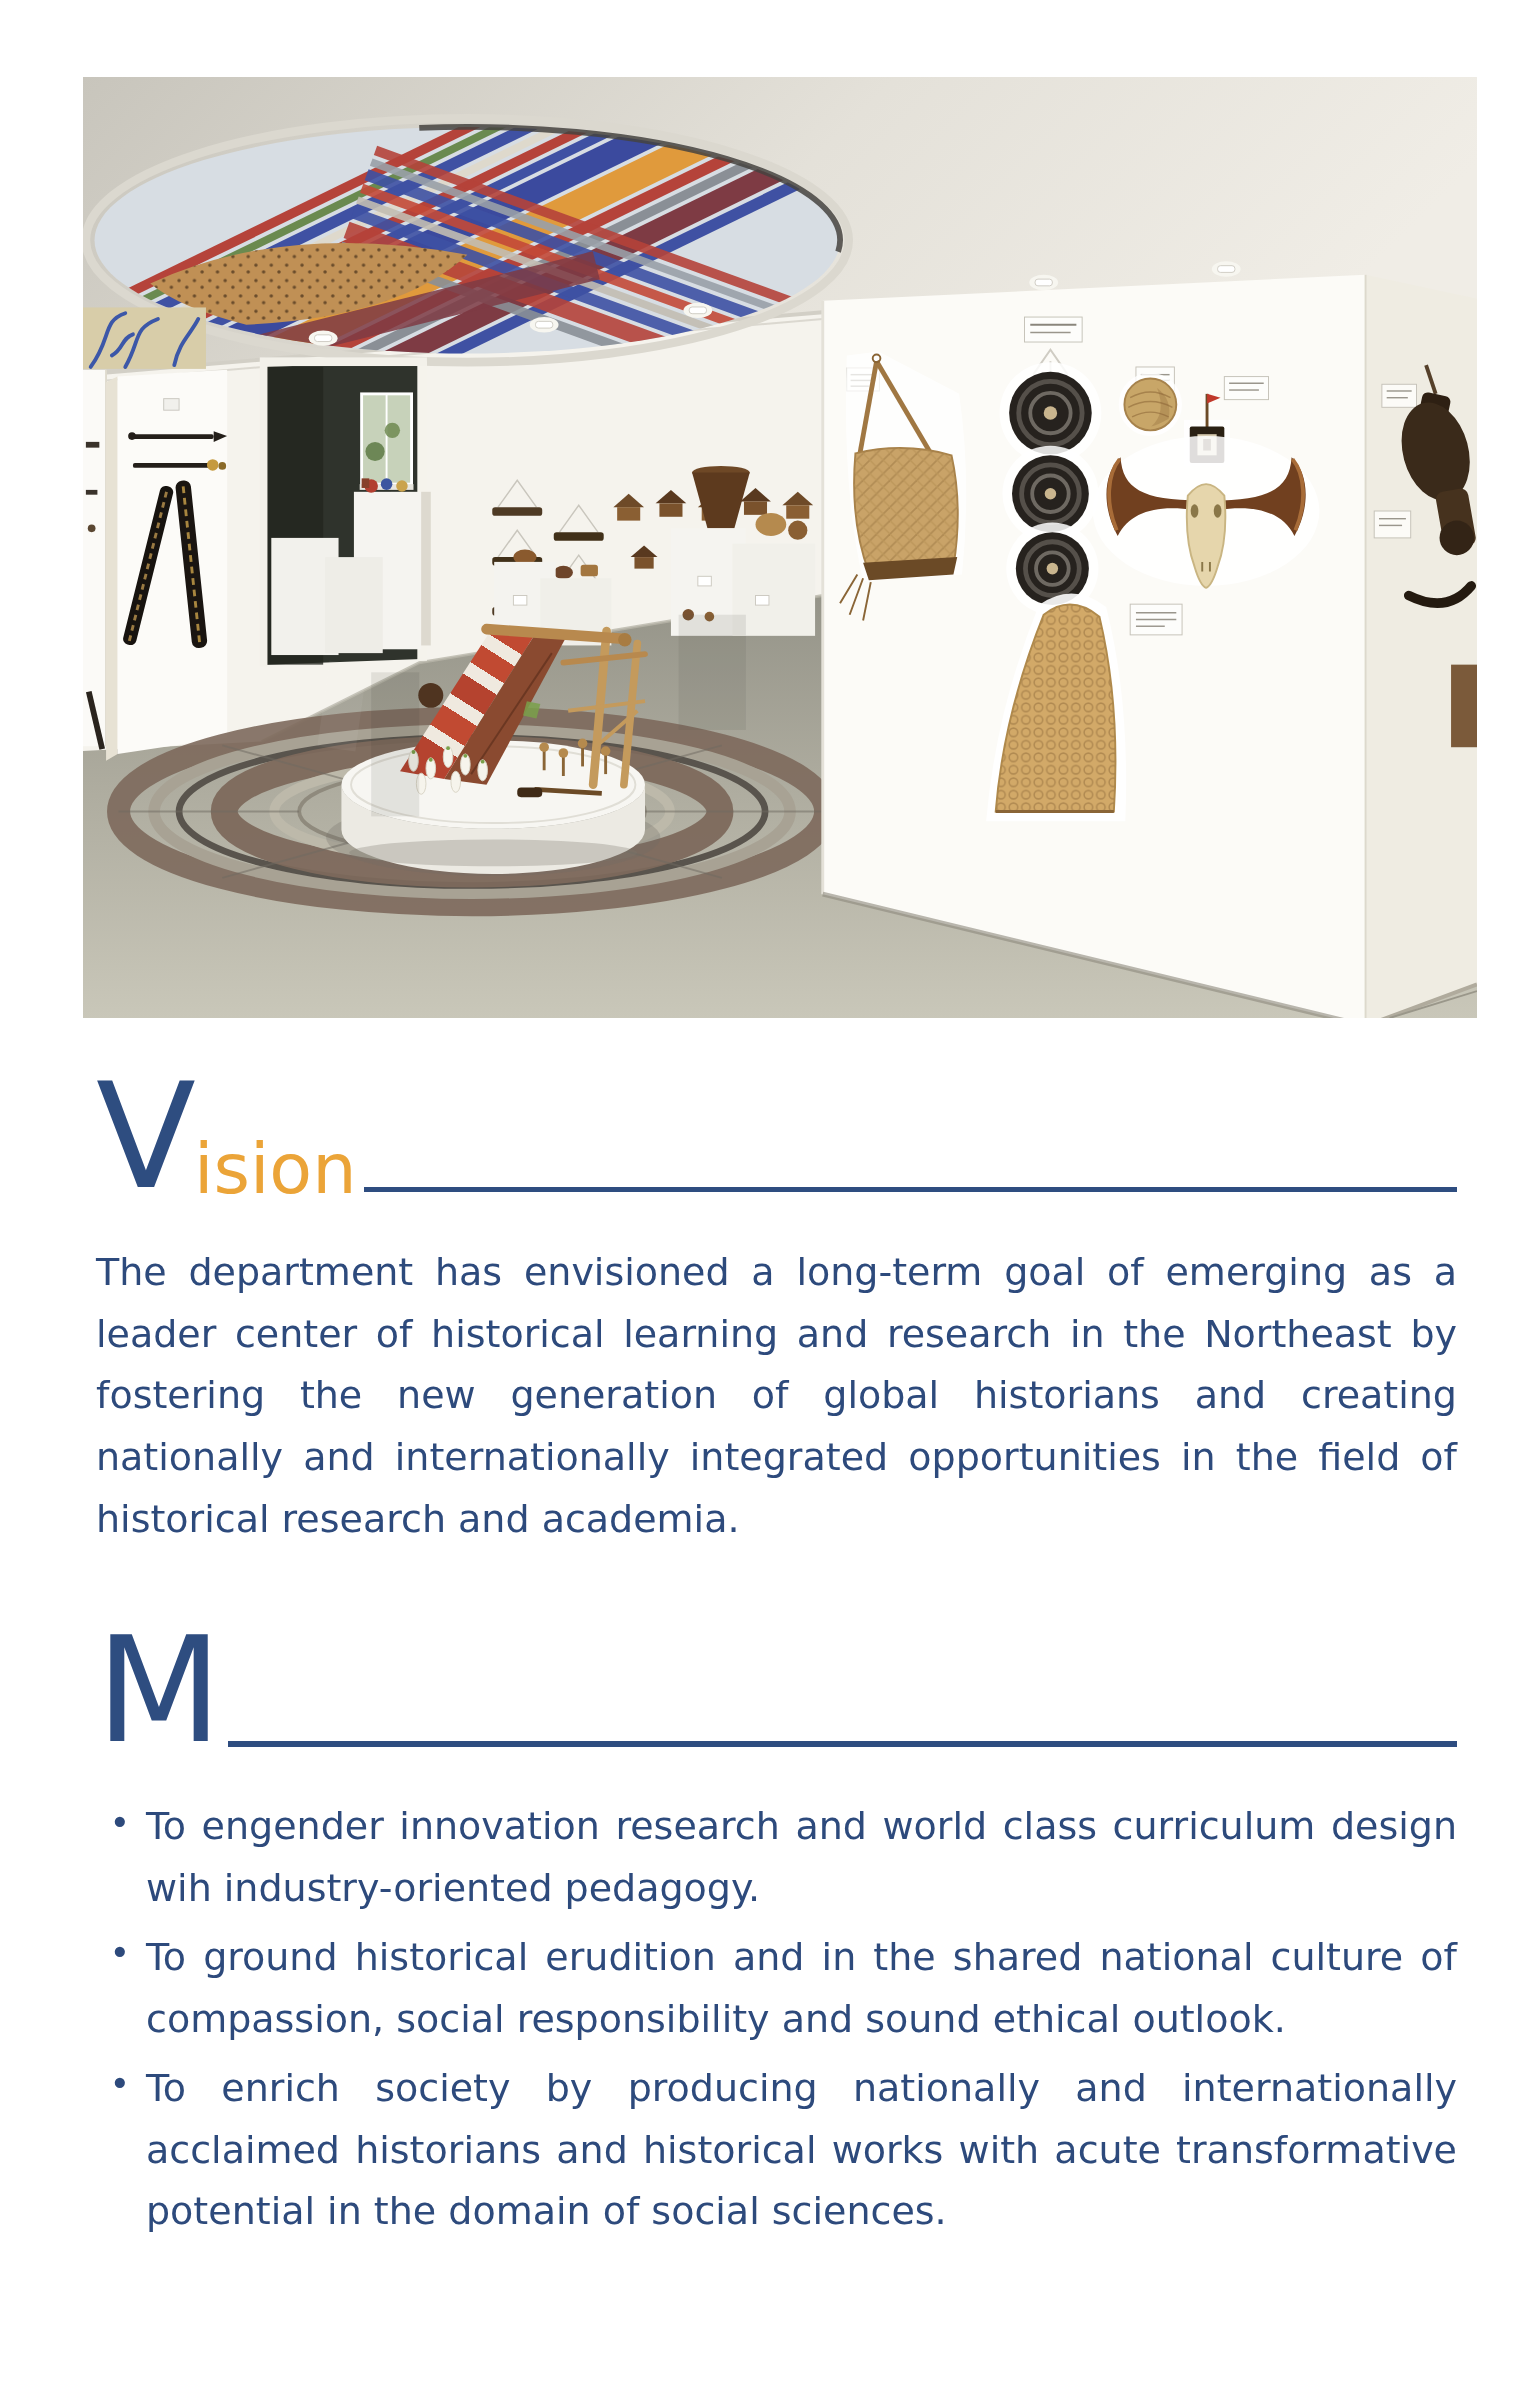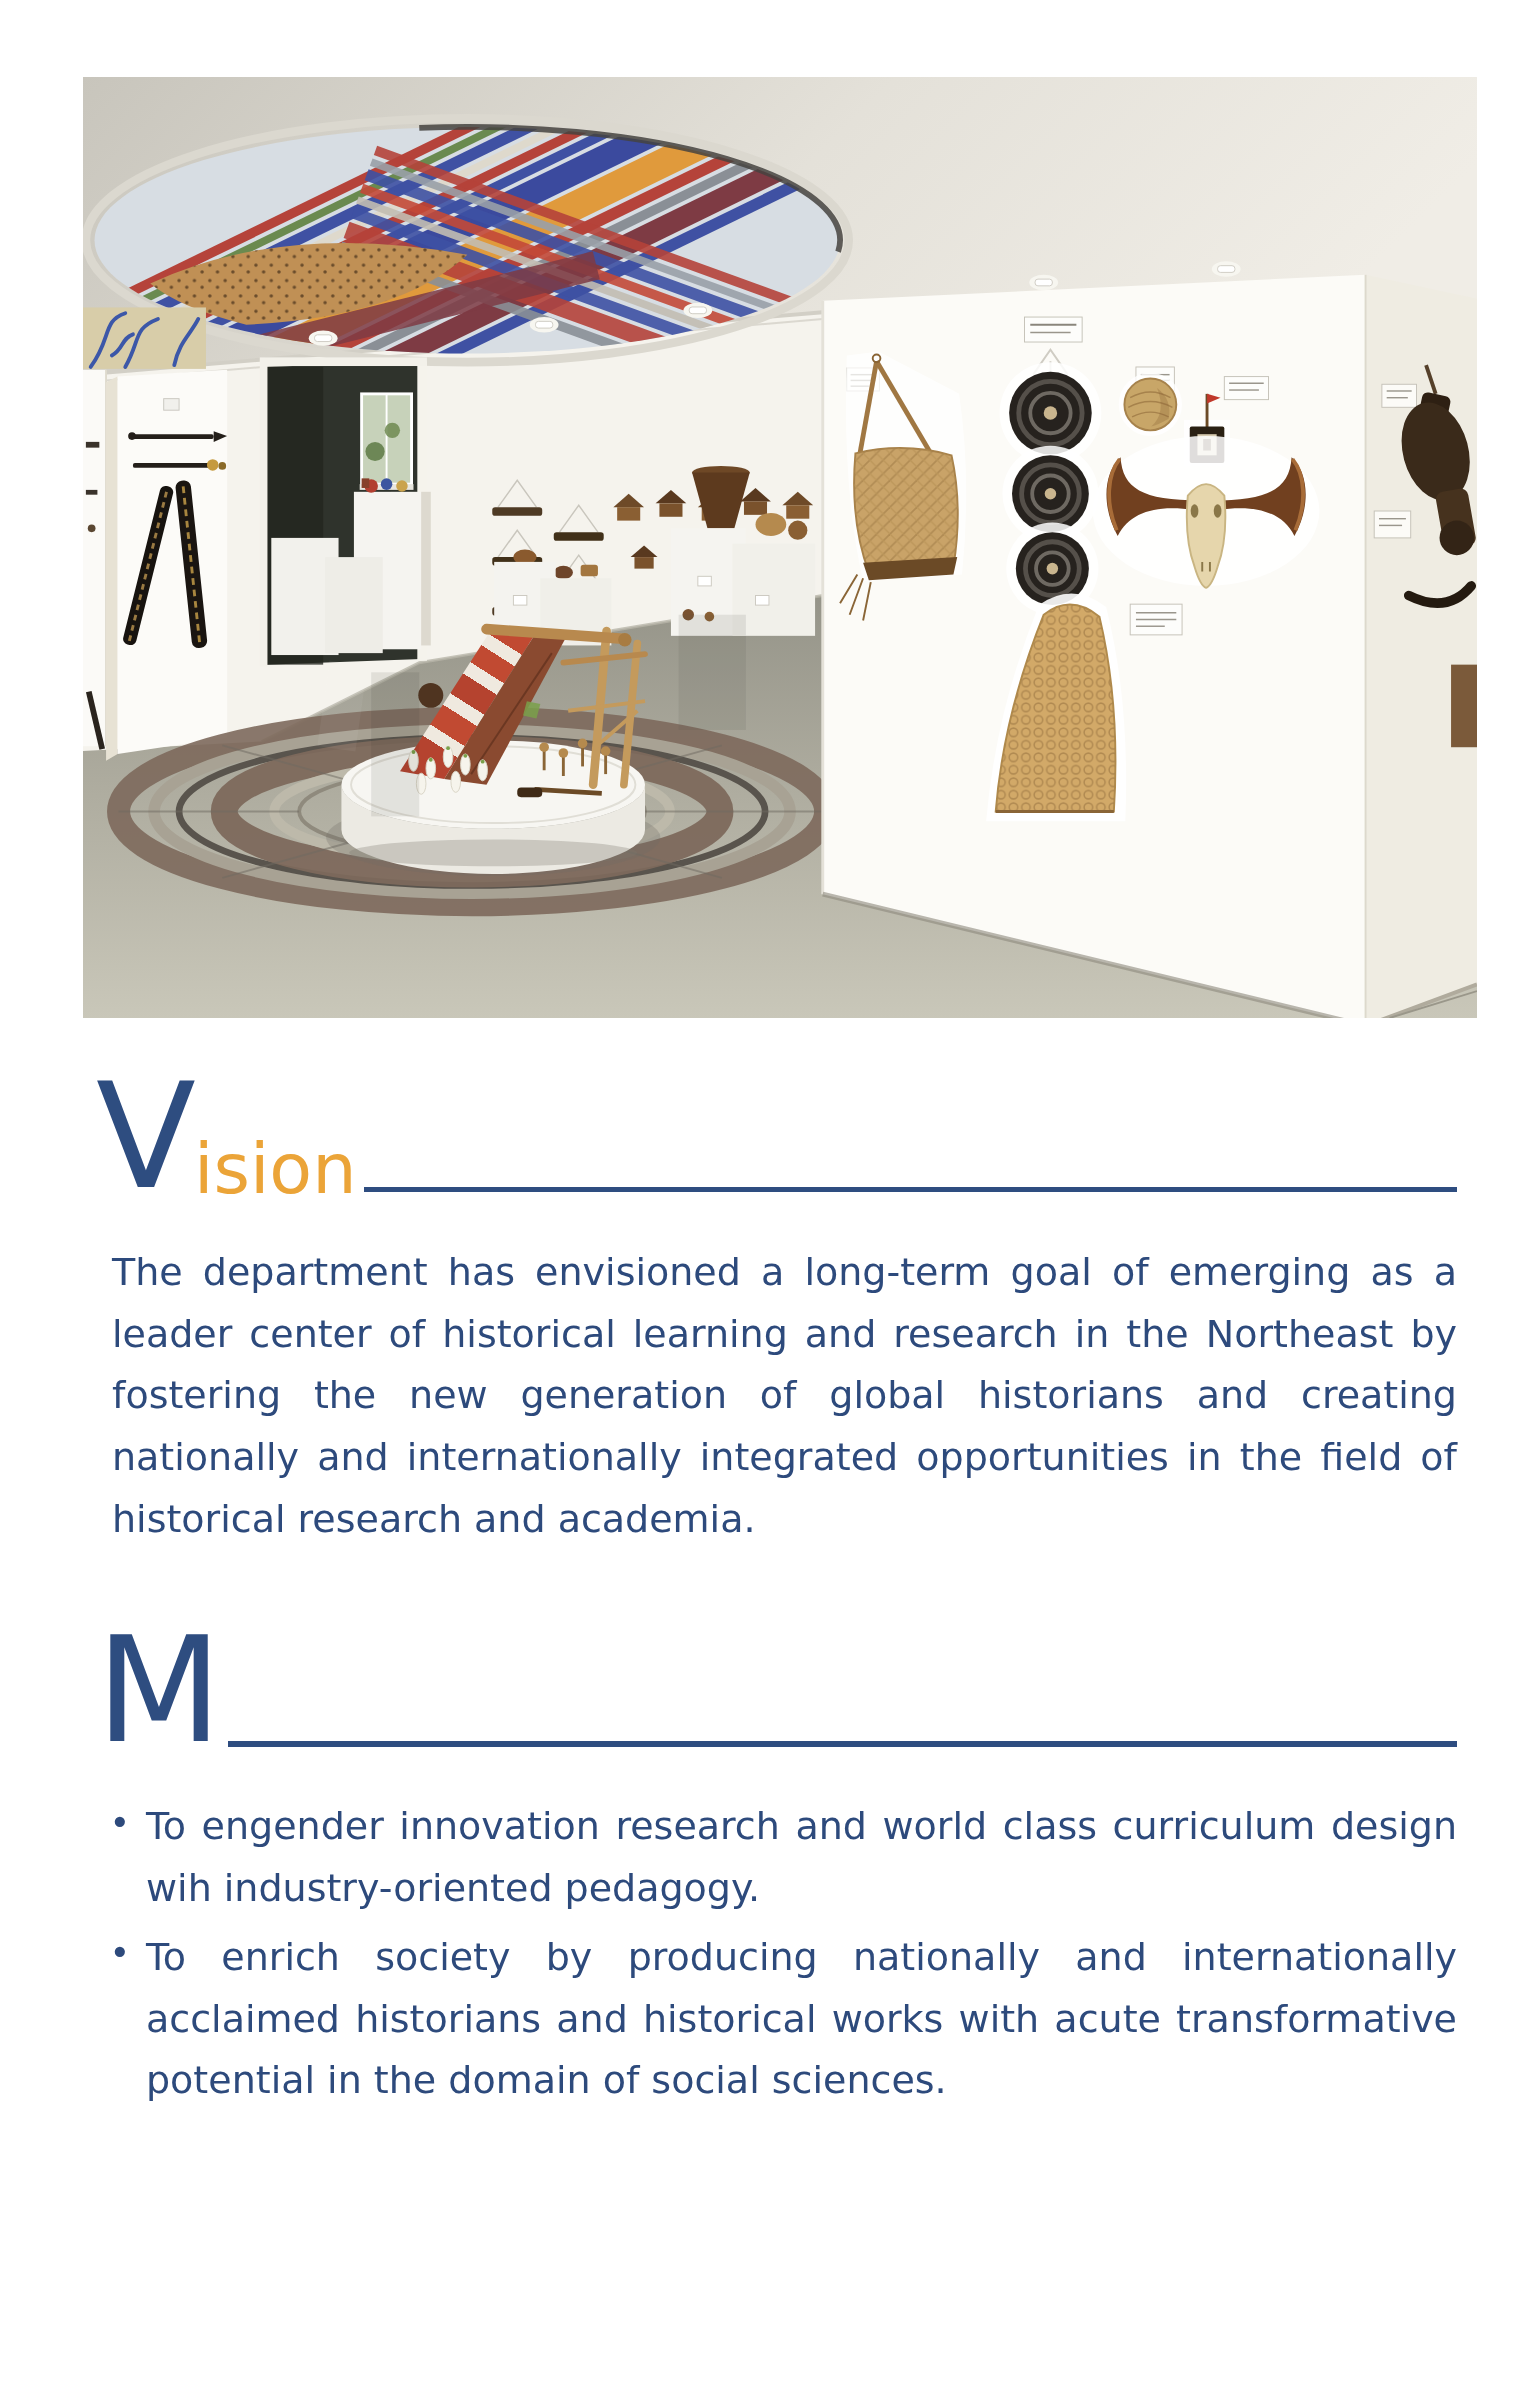--- a/index.html
+++ b/index.html
@@ -49,21 +49,21 @@
     letter-spacing:0px;
   }
   .heading-rule{
     flex:1;
     height:5.8px;
     background:var(--heading-blue);
     margin-left:7.7px;
     margin-bottom:1.9px;
   }
   .vision-paragraph{
-    margin:48px 0 0 16px;
+    margin:48px 0 0 0;
     font-size:38px;
     line-height:1.62;
     text-align:justify;
     color:var(--body-text);
   }
   .mission-heading{margin-top:83px;}
   .mission-list{
     margin:48px 0 0 0;
     padding:0;
     list-style:none;
@@ -559,18 +559,19 @@
       <span class="heading-rule"></span>
     </div>
     <p class="vision-paragraph">The department has envisioned a long-term goal of emerging as a leader center of historical learning and research in the Northeast by fostering the new generation of global historians and creating nationally and internationally integrated opportunities in the field of historical research and academia.</p>
 
     <div class="heading-row mission-heading">
       <span class="heading-initial">M</span>
       <span class="heading-rule"></span>
     </div>
     <ul class="mission-list">
       <li>To engender innovation research and world class curriculum design wih industry-oriented pedagogy.</li>
+      <li>To ground historical erudition and in the shared national culture of compassion, social responsibility and sound ethical outlook.</li>
       <li>To enrich society by producing nationally and internationally acclaimed historians and historical works with acute transformative potential in the domain of social sciences.</li>
     </ul>
 
   </div>
 </div>
 
 
 </body></html>

